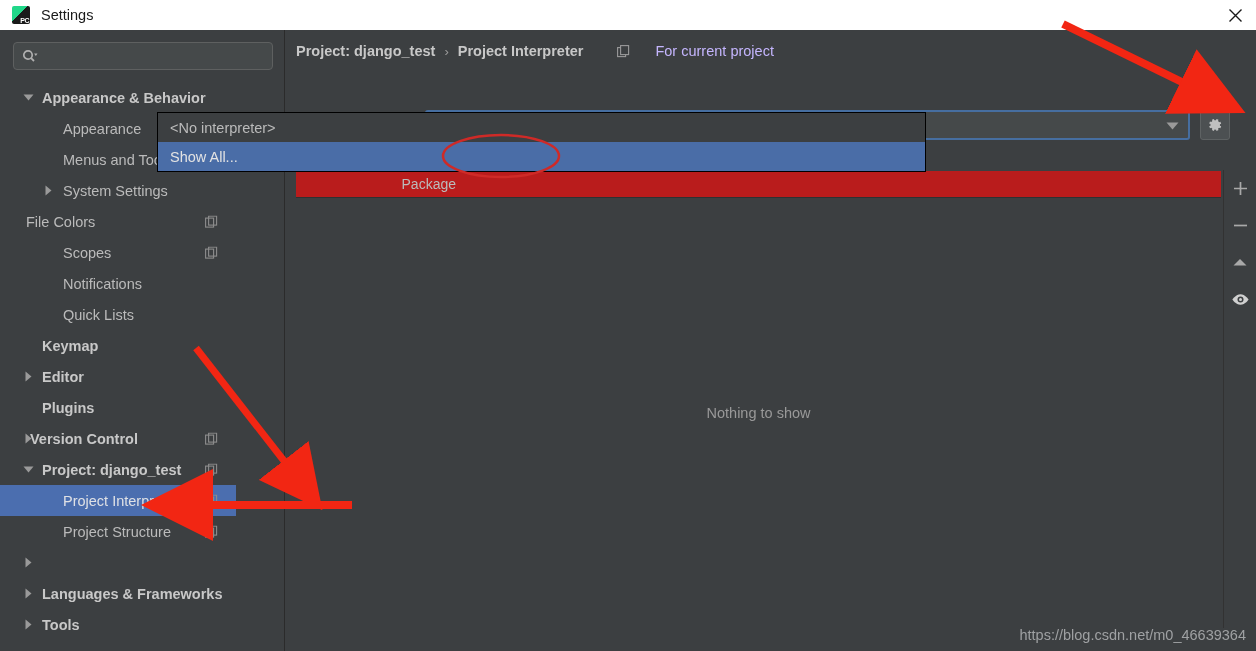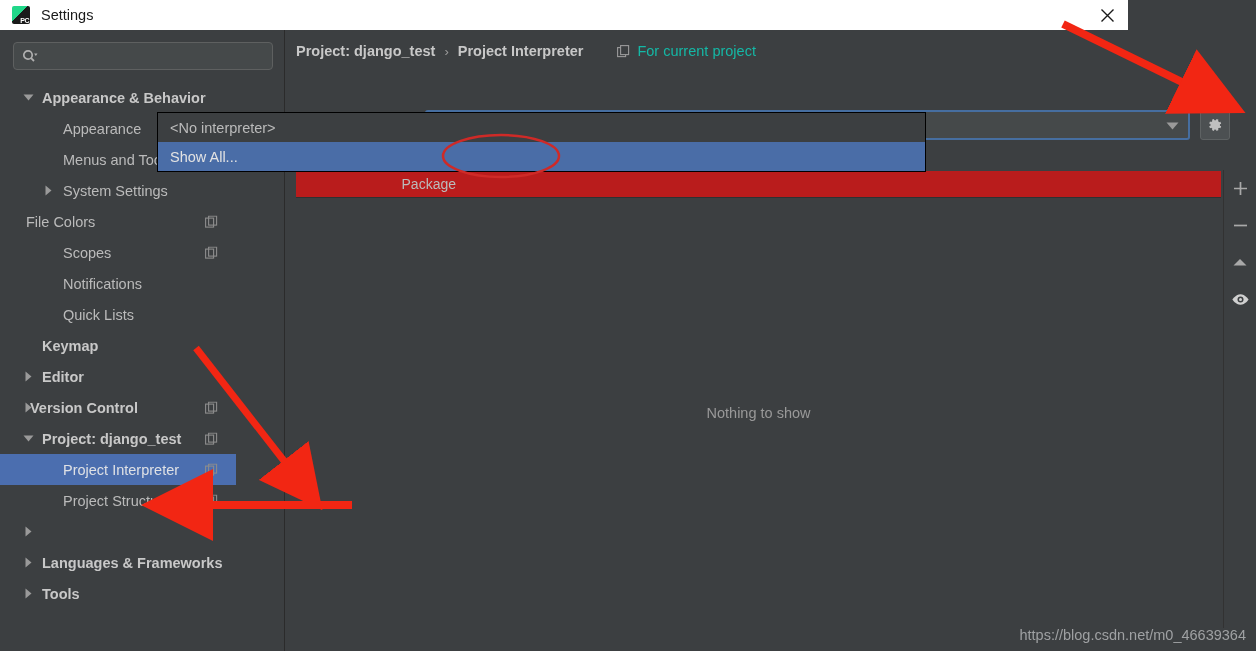--- a/index.html
+++ b/index.html
@@ -7,21 +7,21 @@
     margin: 0; padding: 0;
     width: 1256px; height: 651px;
     overflow: hidden;
     font-family: "Liberation Sans", sans-serif;
   }
   body { background: #3c3f41; position: relative; }
 
   
   .titlebar {
     position: absolute; left: 0; top: 0;
-    width: 1128px; height: 30px;
+    width: 1256px; height: 30px;
     background: #ffffff;
     display: flex; align-items: center;
   }
   .pc-logo {
     width: 18px; height: 18px; margin-left: 12px;
     border-radius: 2px;
     background: linear-gradient(135deg, #21d789 0%, #21d789 42%, #1a1a1a 42%, #1a1a1a 100%);
     position: relative; flex: none;
   }
   .pc-logo::after {
@@ -99,22 +99,22 @@
     background: #3c3f41;
   }
   .breadcrumb {
     position: absolute; left: 10px; top: 13px;
     display: flex; align-items: center;
     font-size: 14.5px;
   }
   .crumb { font-weight: bold; color: #c8c8c8; }
   .crumb-sep { color: #9a9a9a; margin: 0 9px; font-size: 13px; }
   .crumb-note {
-    margin-left: 34px; color: #14b8a6; font-weight: normal;
-    display: flex; align-items: center; gap: 7px;
+    margin-left: 34px; color: #c4b5fd; font-weight: normal;
+    display: flex; align-items: center; gap: 25px;
   }
 
   .interp-row {
     position: absolute; left: 10px; top: 80px;
     display: flex; align-items: center;
   }
   .interp-label { color: #bbbbbb; font-size: 14.5px; }
   .combo {
     position: relative;
     width: 765px; height: 30px;
@@ -271,20 +271,23 @@
       <div class="tree-row bold">
         <span class="tree-label" style="margin-left: 42px;">Keymap</span>
       </div>
       <div class="tree-row bold">
         <span class="twisty" style="left: 22px;">
           <svg width="7" height="11" viewBox="0 0 7 11">
             <path d="M0.5 0.5 L0.5 10.5 L6.5 5.5 z" fill="#9a9a9a"></path>
           </svg>
         </span>
         <span class="tree-label" style="margin-left: 42px;">Editor</span>
+      </div>
+      <div class="tree-row bold">
+        <span class="tree-label" style="margin-left: 42px;">Plugins</span>
       </div>
       <div class="tree-row bold">
         <span class="twisty" style="left: 22px;">
           <svg width="7" height="11" viewBox="0 0 7 11">
             <path d="M0.5 0.5 L0.5 10.5 L6.5 5.5 z" fill="#9a9a9a"></path>
           </svg>
         </span>
         <span class="tree-label" style="margin-left: 30px;">Version Control</span>
         <span class="copy-icon">
           <svg width="13" height="13" viewBox="0 0 13 13">

